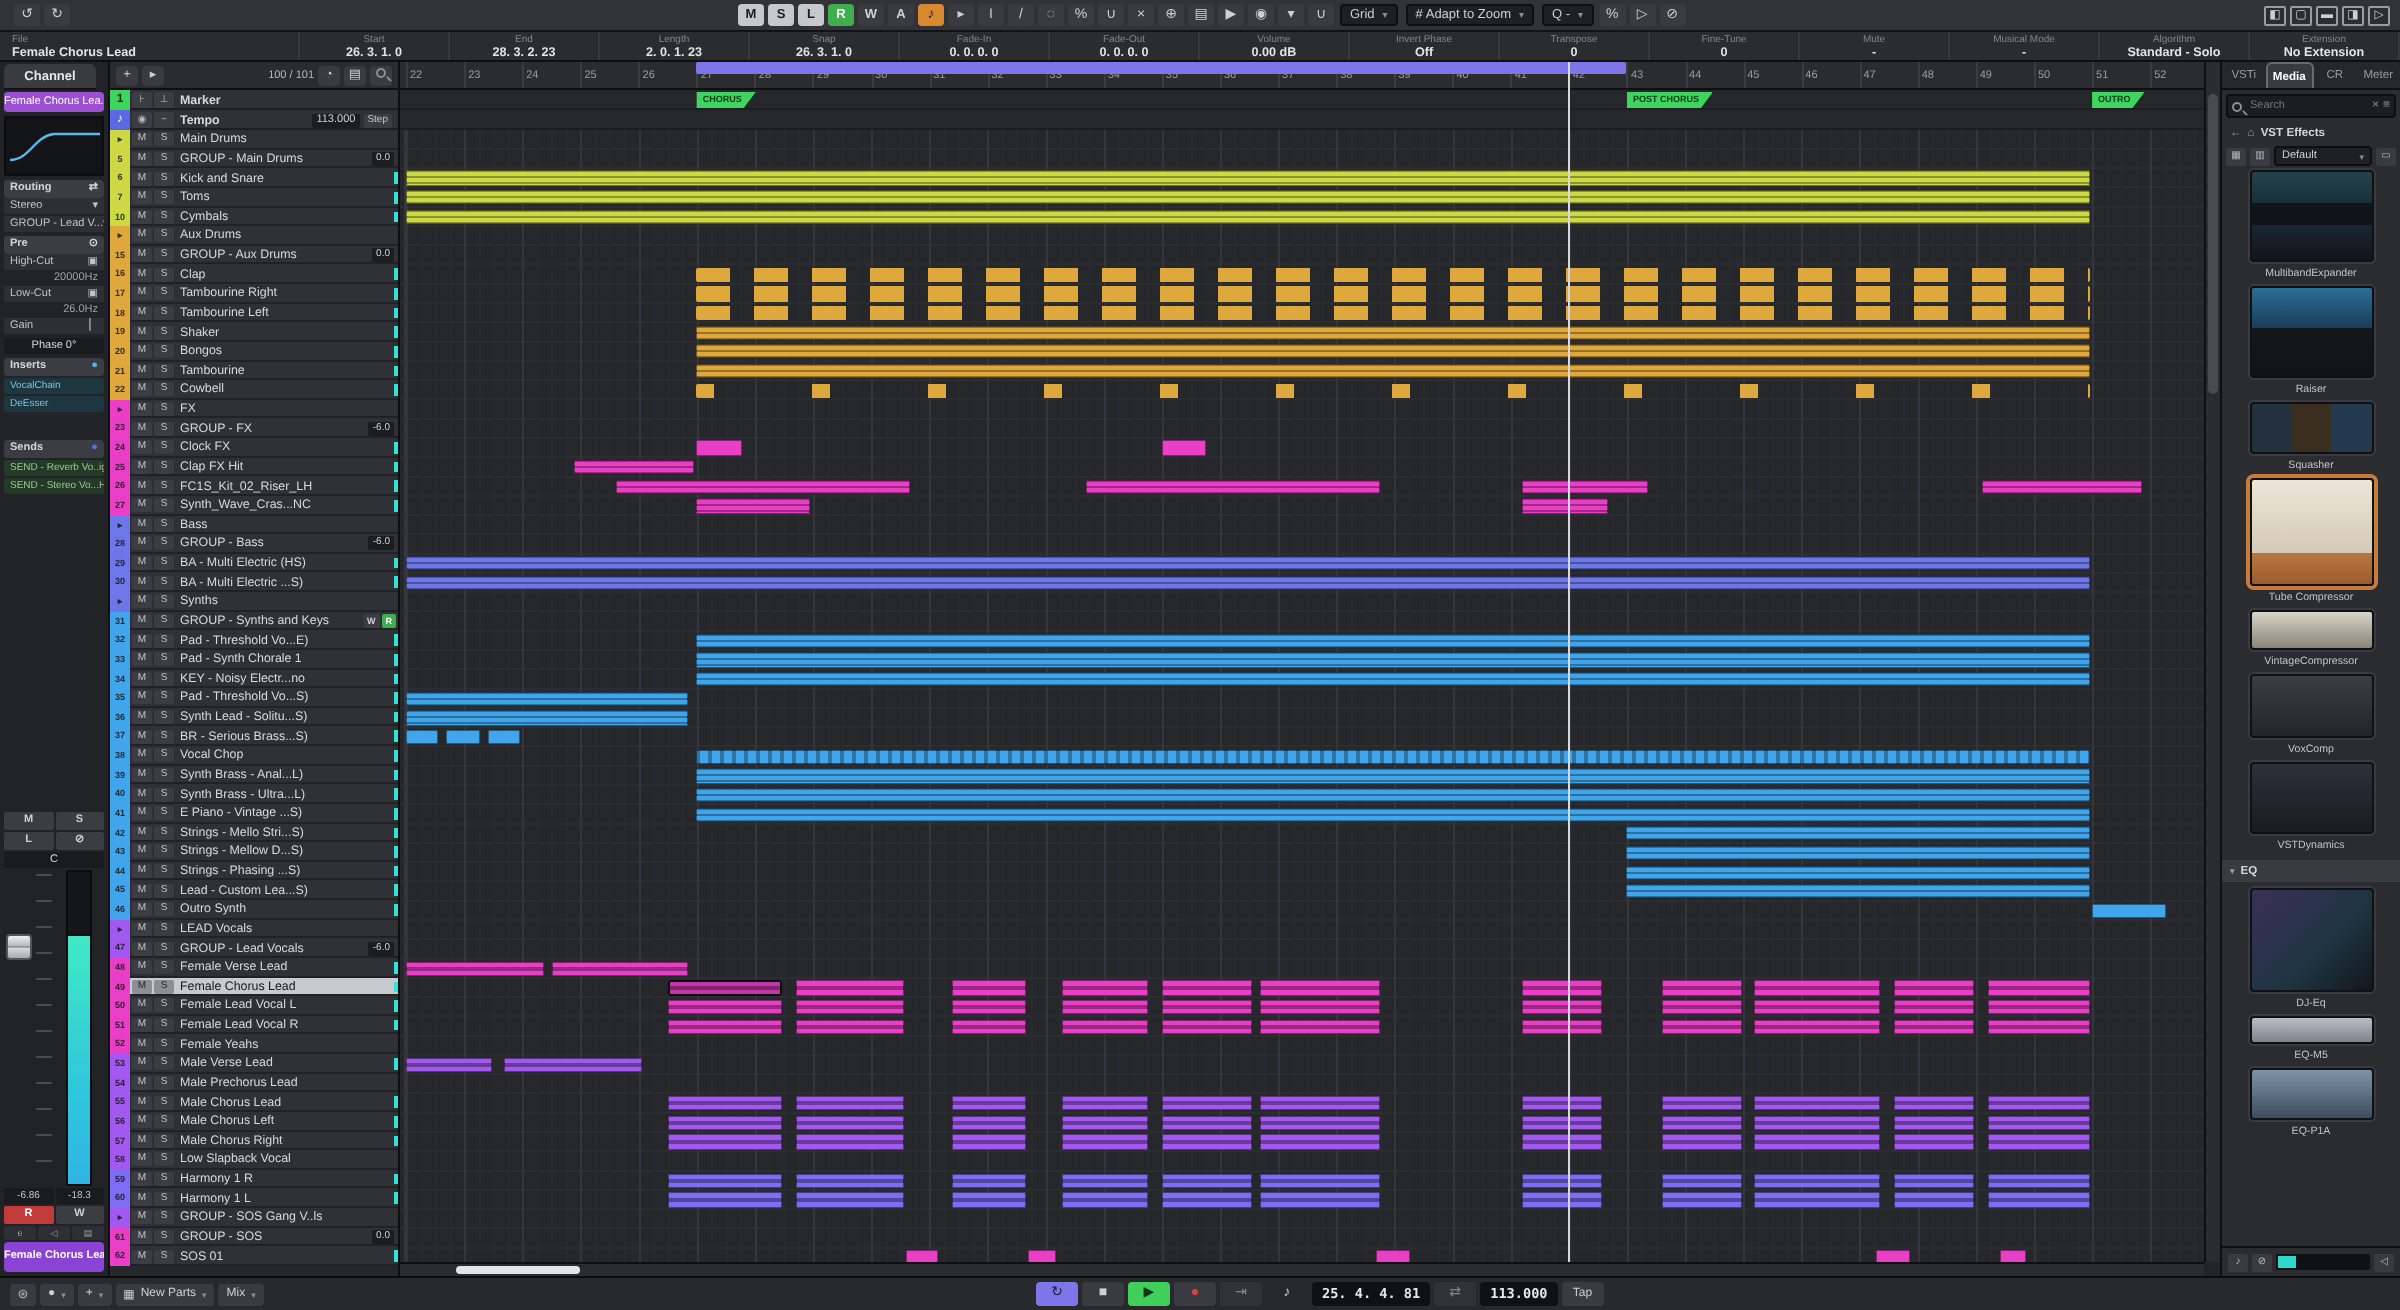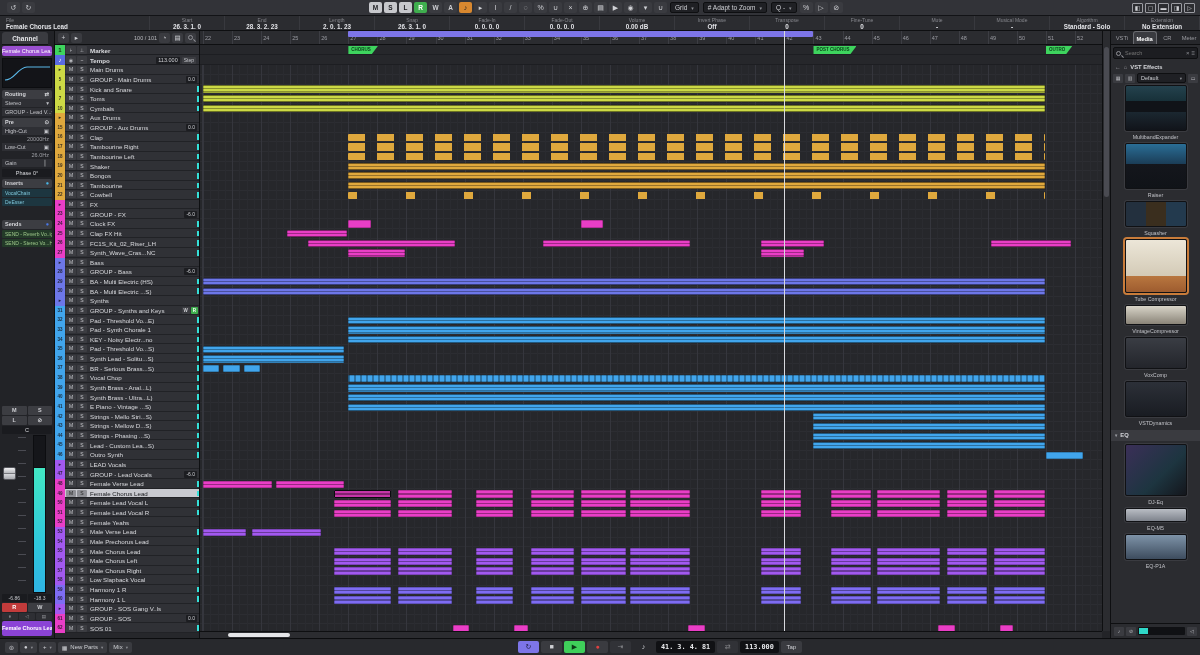--- a/index.html
+++ b/index.html
@@ -1102,19 +1102,19 @@
           <span class="arr">▾</span>
         </div>
     </div>
     <div class="tr-center">
       <div class="tp-btn tp-cycle">↻</div>
       <div class="tp-btn">■</div>
       <div class="tp-btn tp-play">▶</div>
       <div class="tp-btn tp-rec"><span>●</span></div>
       <div class="tp-btn tp-dim">⇥</div>
       <div class="tp-btn tp-note">♪</div>
-      <div class="tp-disp">41. 3. 4. 81</div>
+      <div class="tp-disp">25. 4. 4. 81</div>
       <div class="tp-btn tp-dim">⇄</div>
       <div class="tp-disp">113.000</div>
       <div class="tp-btn tp-tap">Tap</div>
     </div>
   </div>
 </div>
 
 </body></html>

